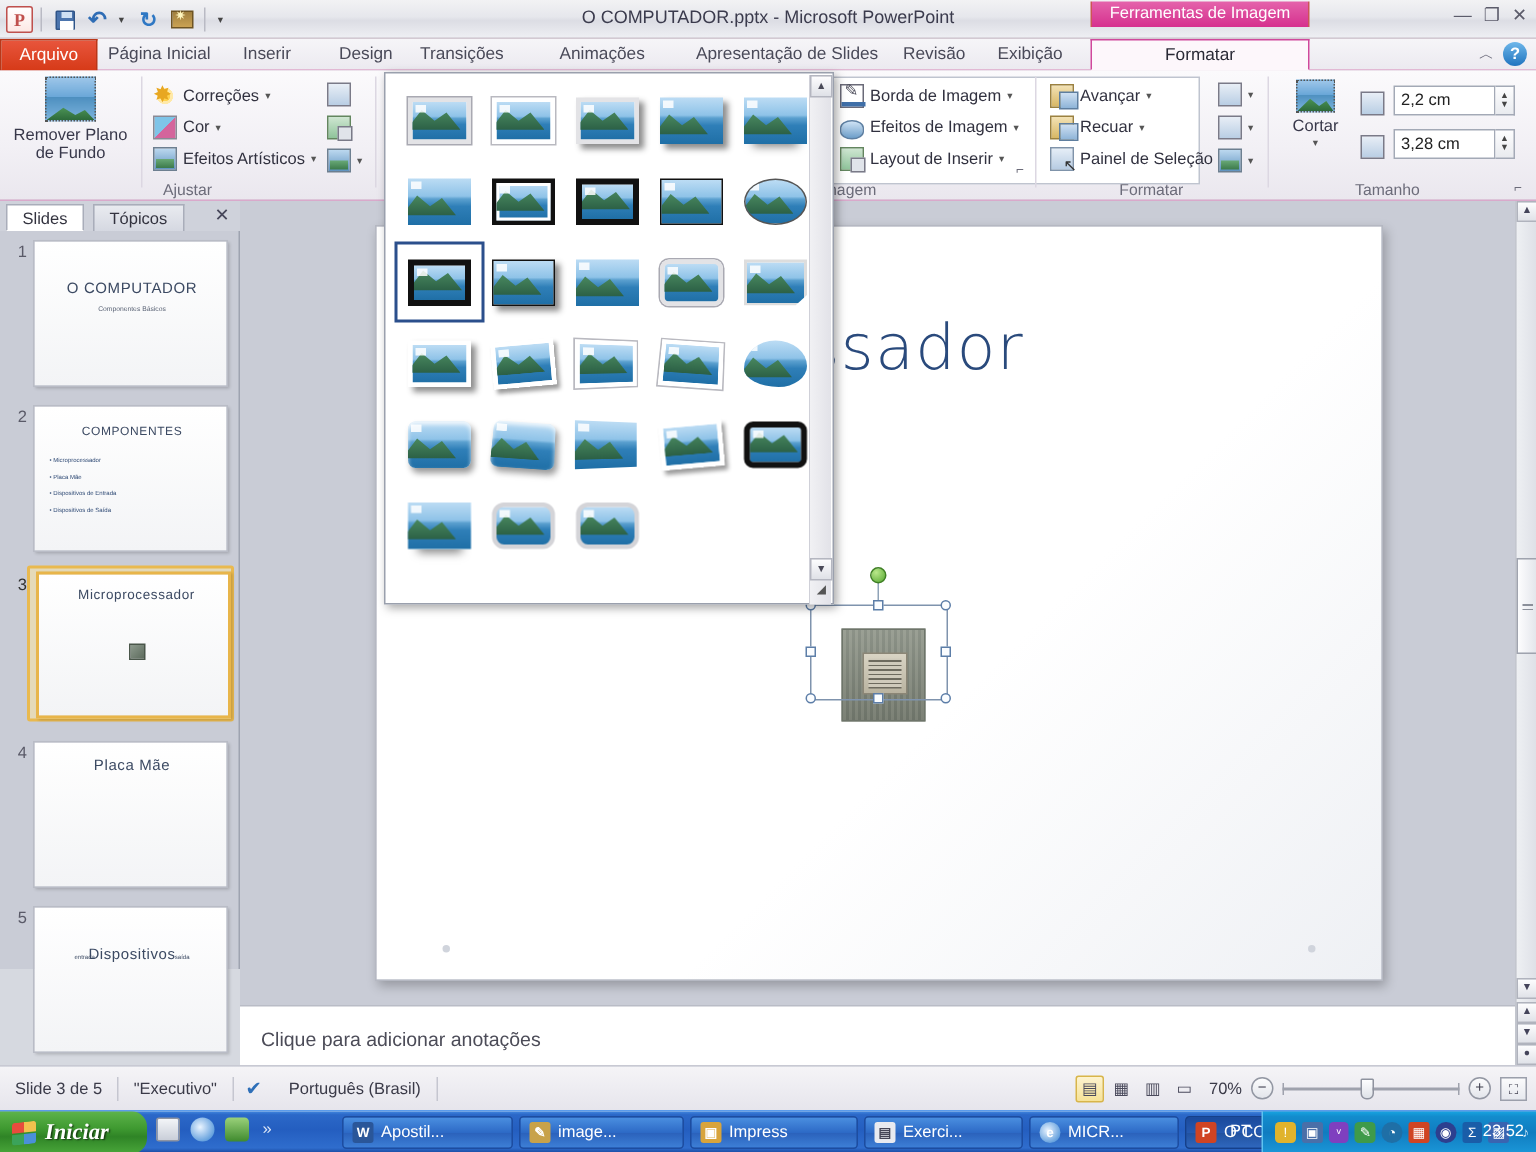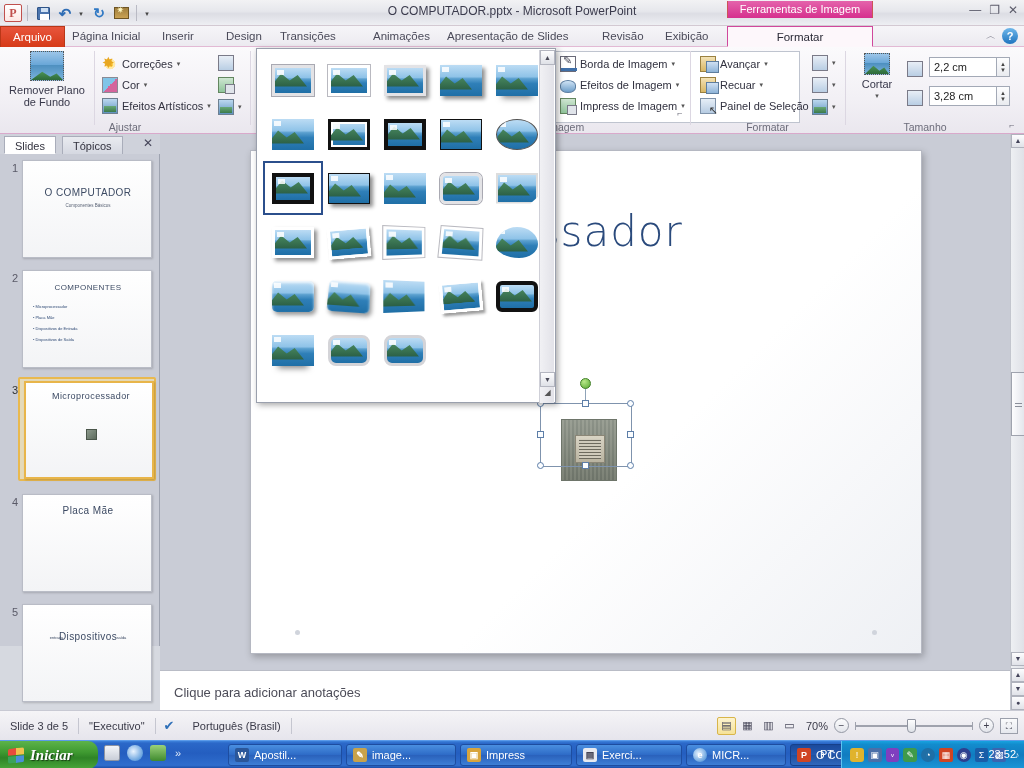--- a/index.html
+++ b/index.html
@@ -488,21 +488,21 @@
     </div>
   </div>
 
   <div class="tabstrip">
     <div class="tab file" style="left:0;">Arquivo</div>
     <div class="tab" style="left:62px;">Página Inicial</div>
     <div class="tab" style="left:152px;">Inserir</div>
     <div class="tab" style="left:216px;">Design</div>
     <div class="tab" style="left:270px;">Transições</div>
     <div class="tab" style="left:363px;">Animações</div>
-    <div class="tab" style="left:437px;">Apresentação de Slides</div>
+    <div class="tab" style="left:454px;">Apresentação de Slides</div>
     <div class="tab" style="left:592px;">Revisão</div>
     <div class="tab" style="left:655px;">Exibição</div>
     <div class="tab active-ctx" style="left:727px; width:146px; text-align:center; padding:0;">Formatar</div>
     <div style="position:absolute; right:28px; top:3px; font-size:10px; color:#6a6a7a;">︿</div>
     <div style="position:absolute; right:6px; top:2px; width:16px; height:16px; border-radius:50%;
                 background:linear-gradient(to bottom,#6fb7ea,#1f74bf); color:#fff; font-size:11px;
                 text-align:center; line-height:16px; font-weight:bold;">?</div>
   </div>
 
   <div class="ribbon">
@@ -555,21 +555,21 @@
         <span>Borda de Imagem</span>
         <span class="caret">▾</span>
       </div>
       <div class="smallitem" style="left:4px; top:28px;">
         <span class="si-ico ico-effects"></span>
         <span>Efeitos de Imagem</span>
         <span class="caret">▾</span>
       </div>
       <div class="smallitem" style="left:4px; top:49px;">
         <span class="si-ico ico-layout"></span>
-        <span>Impress de Imagem</span>
+        <span>Layout de Inserir</span>
         <span class="caret">▾</span>
       </div>
       <div class="dlg-launcher" style="right:4px; bottom:14px;">⌐</div>
       <div class="rgroup-title" style="left:-160px; width:290px;">Estilos de Imagem</div>
     </div>
 
     <div class="rgroup" style="left:690px; width:155px;">
       <div class="rgroup-sep" style="left:0;"></div>
       <div class="smallitem" style="left:10px; top:7px;">
         <span class="si-ico ico-arrange"></span>

